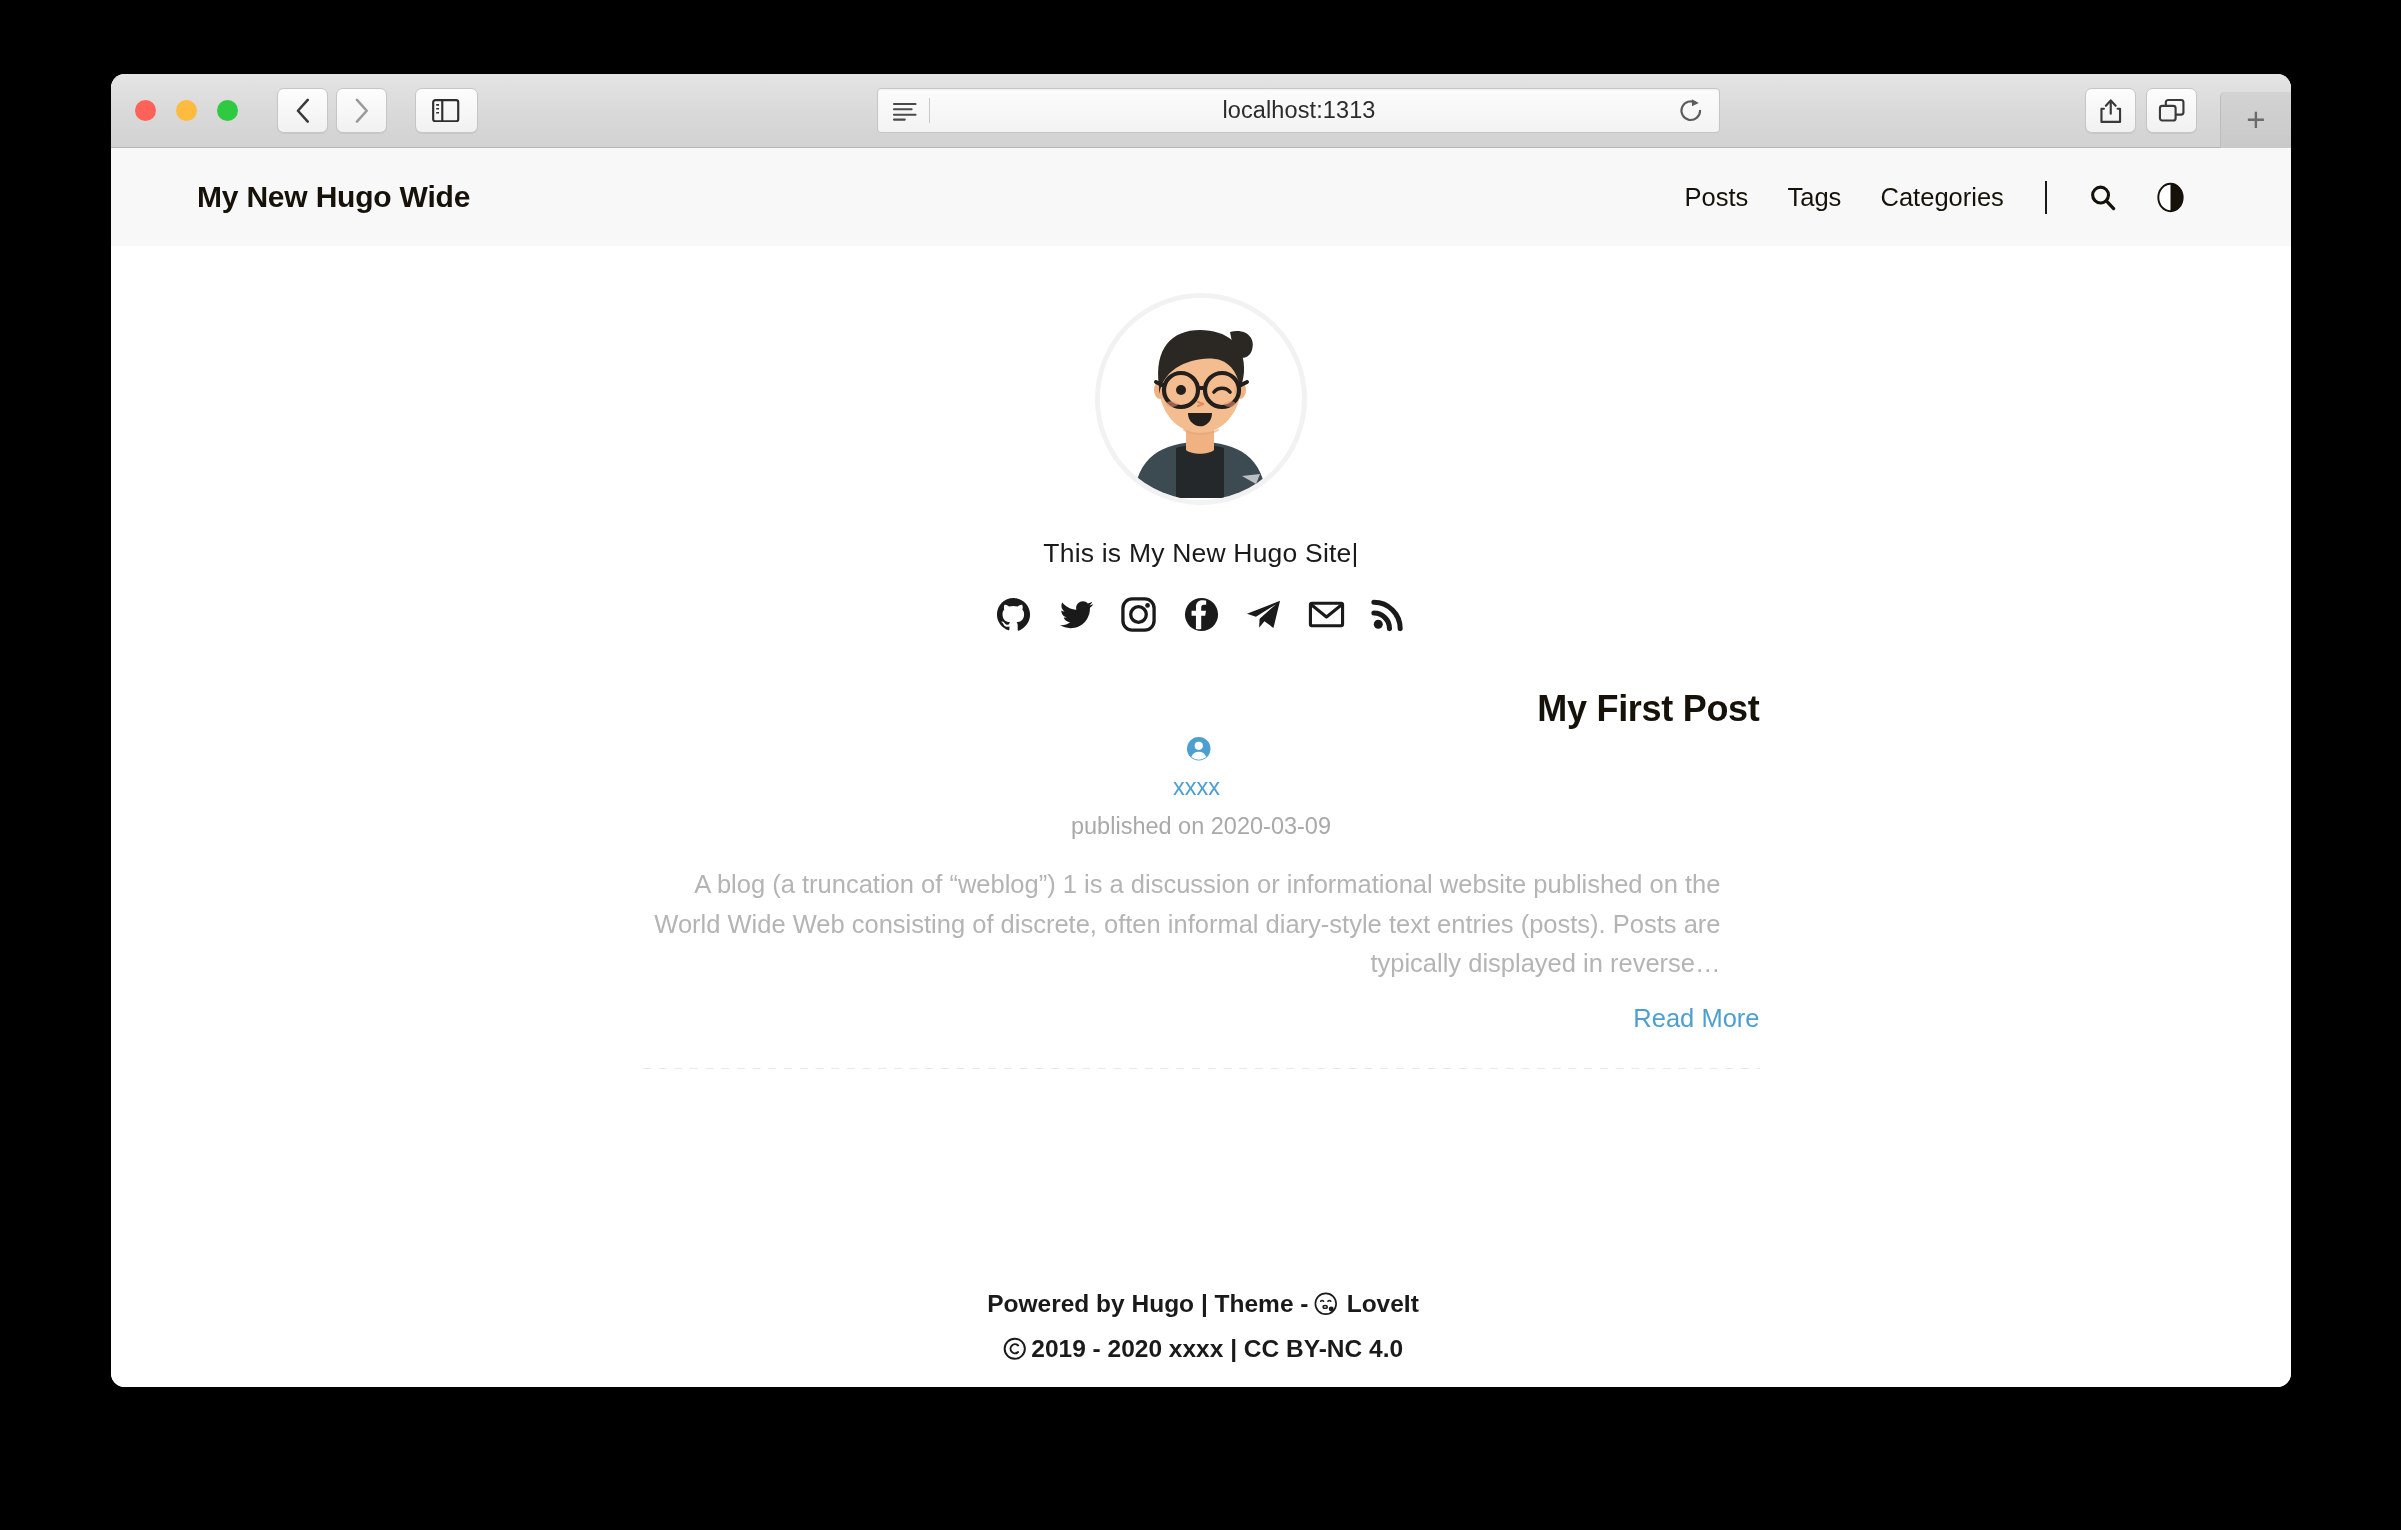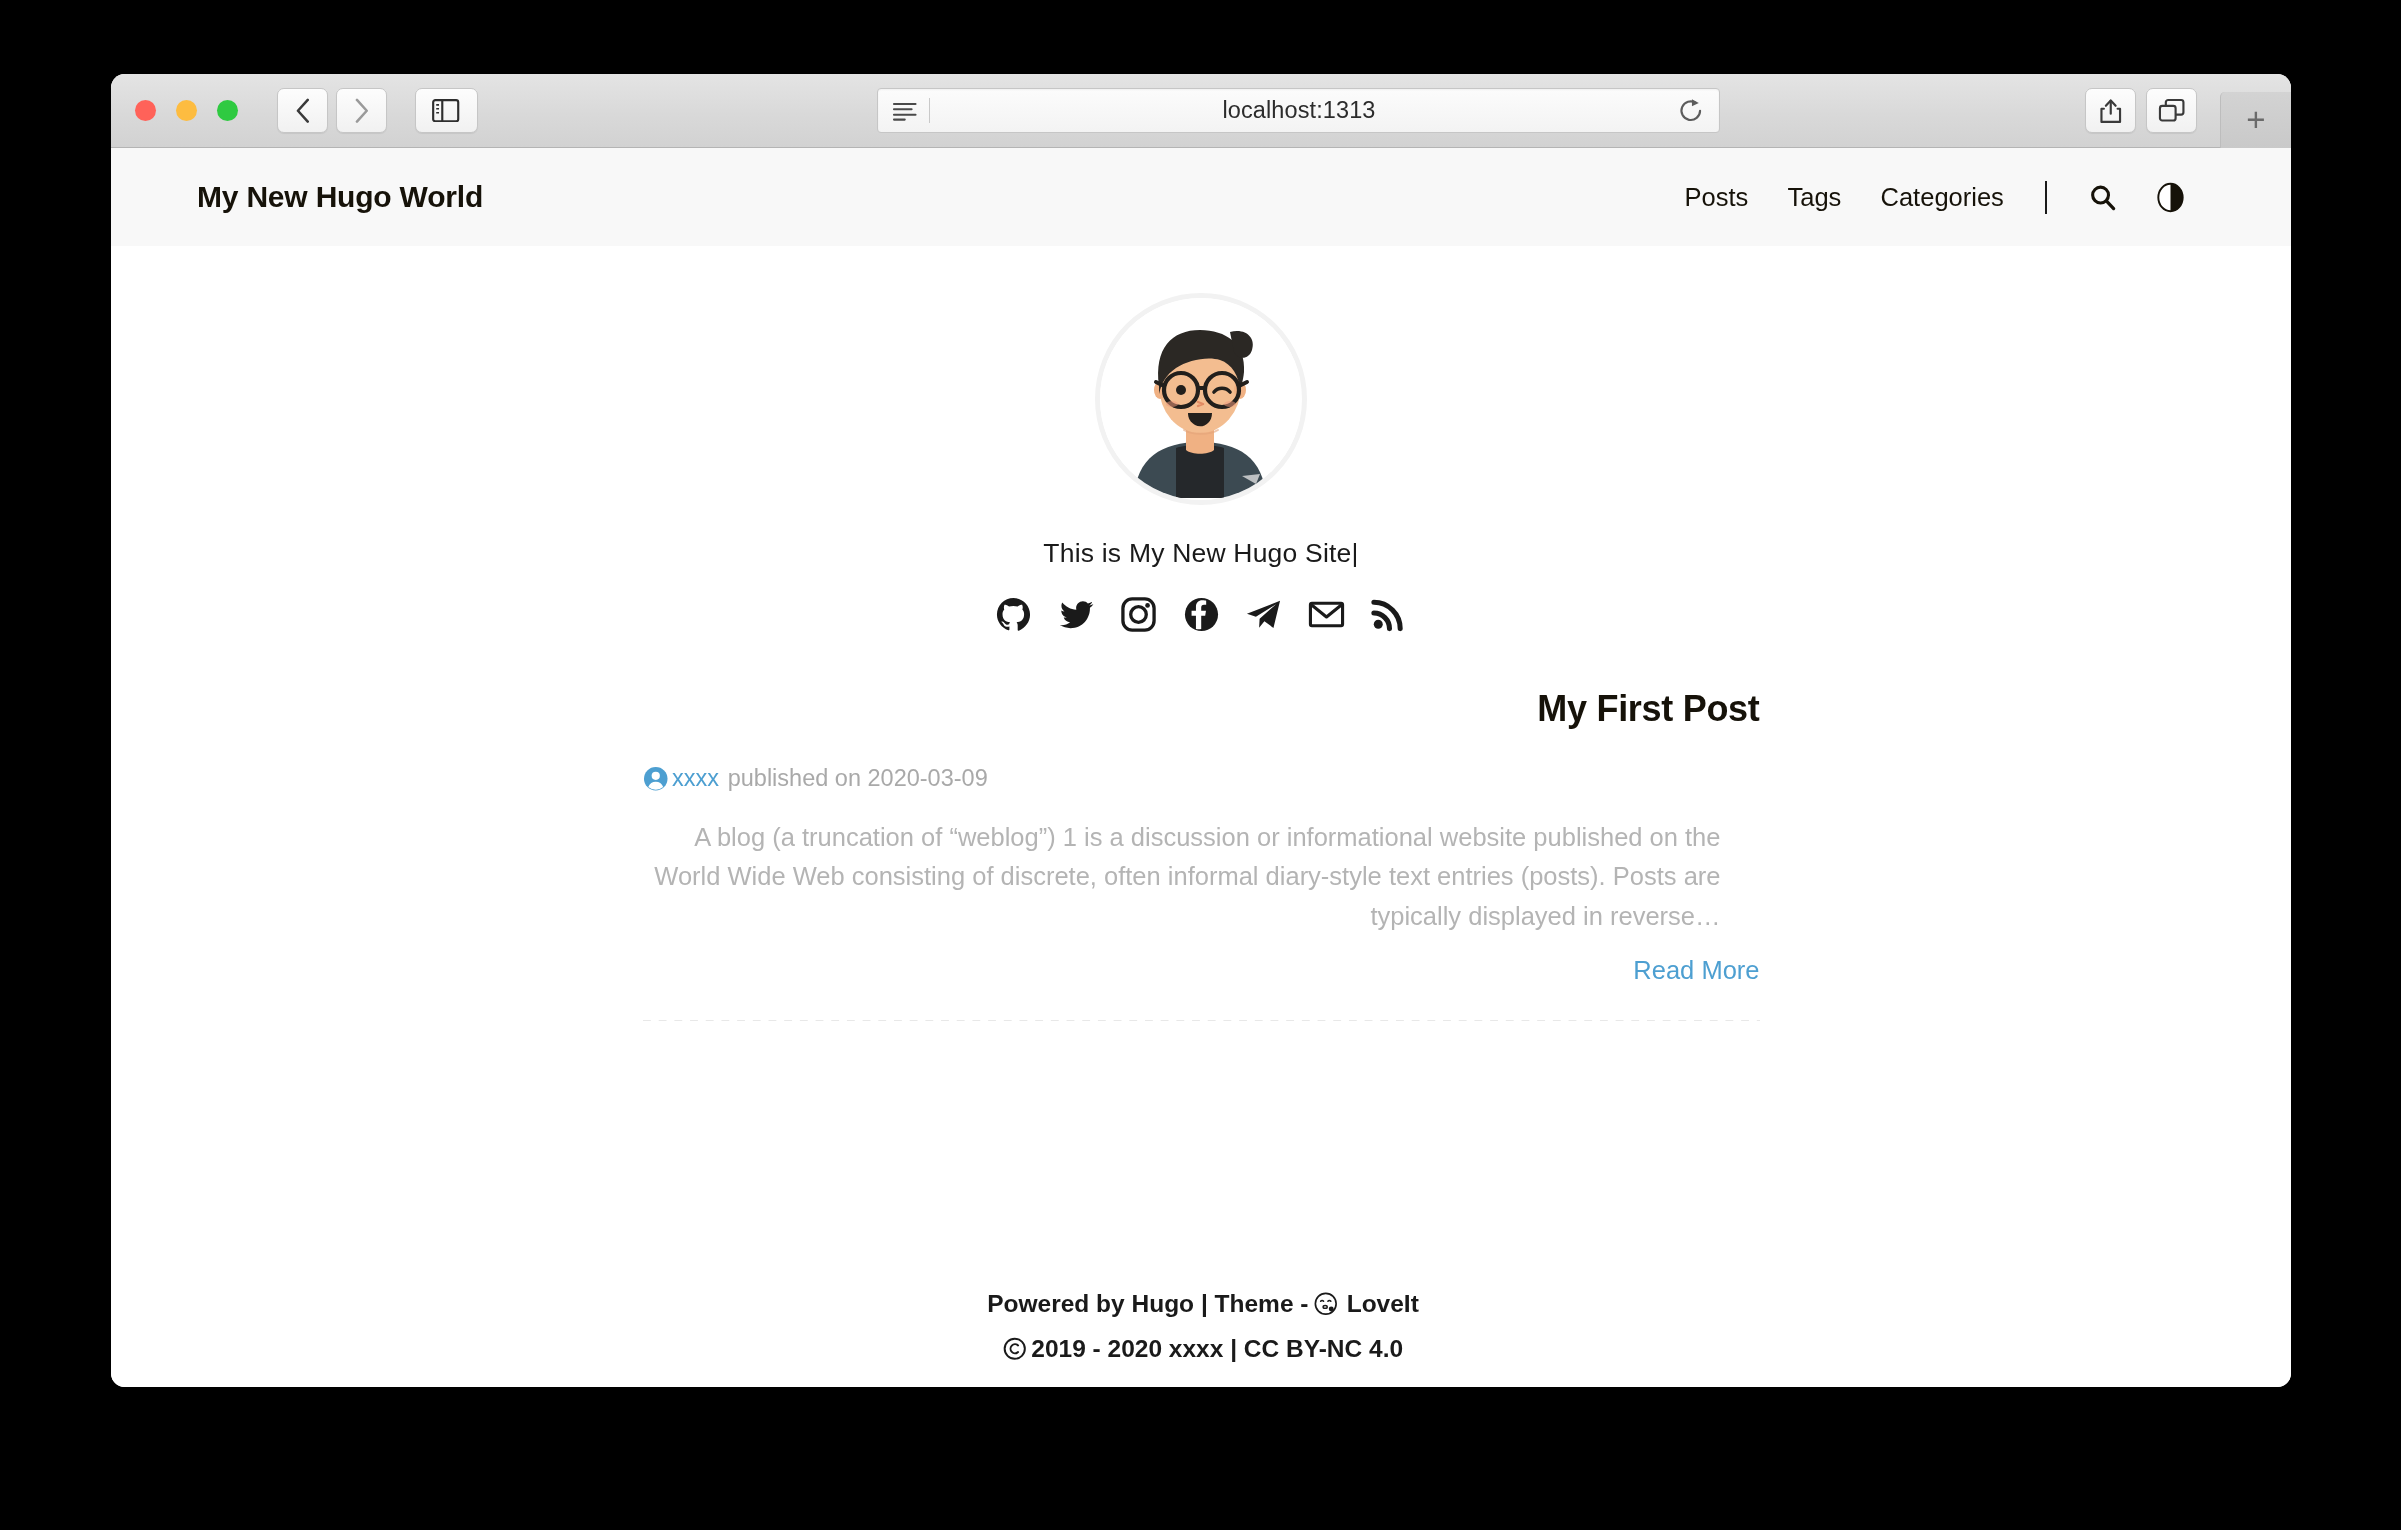--- a/index.html
+++ b/index.html
@@ -136,23 +136,23 @@
   }
   .social-icon { display: flex; align-items: center; justify-content: center; }
 
   
   #posts { width: 1117px; margin: 55px auto 0 auto; text-align: right; }
   .post-title {
     font-size: 36px; font-weight: bold; color: #161209;
     letter-spacing: -0.3px;
   }
   .post-meta {
-    margin-top: 35px;
+    margin-top: 6px;
     font-size: 23.5px; color: #a9a9a9;
-    display: flex; align-items: center; gap: 0;
+    display: flex; align-items: center; gap: 12px; flex-direction: column;
   }
   .author-icon { margin-right: 3.9px; display: inline-flex; align-items: center; }
   .author-name { color: #4d9fd1; margin-right: 8.8px; }
   .post-summary {
     margin-top: 25.5px;
     font-size: 25.5px; line-height: 1.55;
     color: #b4b4b4;
     max-width: 1078px;
   }
   .read-more {
@@ -250,21 +250,21 @@
           <rect x="8" y="2" width="18" height="15" rx="2.4" fill="none" stroke="#3a3a3a" stroke-width="2.2"></rect>
           <rect x="2" y="8" width="16" height="15" rx="2.4" fill="#f4f4f4" stroke="#3a3a3a" stroke-width="2.2"></rect>
         </svg>
       </div>
     </div>
 
     <div id="new-tab-btn">+</div>
   </div>
 
   <div id="site-header">
-    <div id="site-title">My New Hugo World</div>
+    <div id="site-title">My New Hugo Wide</div>
 
     <div id="site-nav">
       <a class="nav-link" href="#">Posts</a>
       <a class="nav-link" href="#">Tags</a>
       <a class="nav-link" href="#">Categories</a>
       <span class="nav-sep"></span>
       <span class="nav-icon">
         <svg width="29" height="29" viewBox="0 0 30 30">
           <circle cx="13" cy="12.5" r="8.2" fill="none" stroke="#161209" stroke-width="3.2"></circle>
           <line x1="19.2" y1="18.8" x2="26.5" y2="26.5" stroke="#161209" stroke-width="3.4" stroke-linecap="round"></line>

